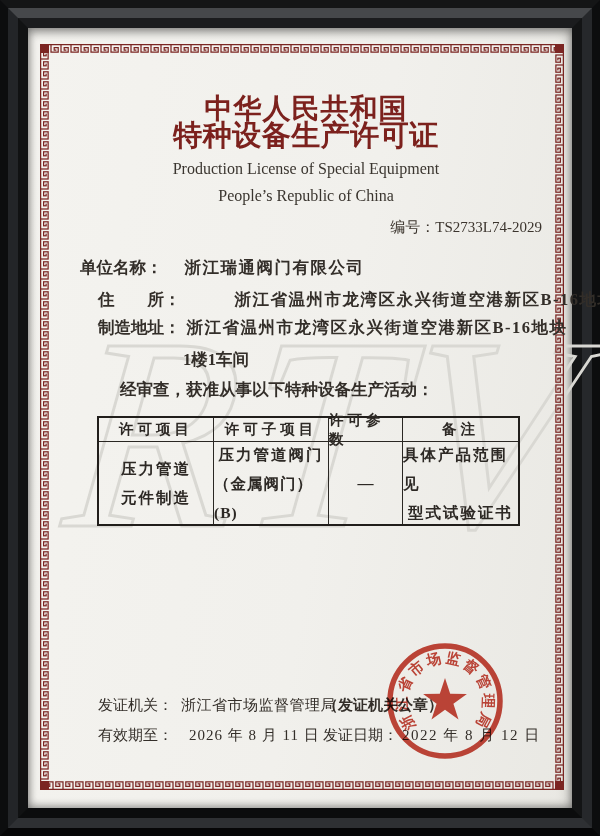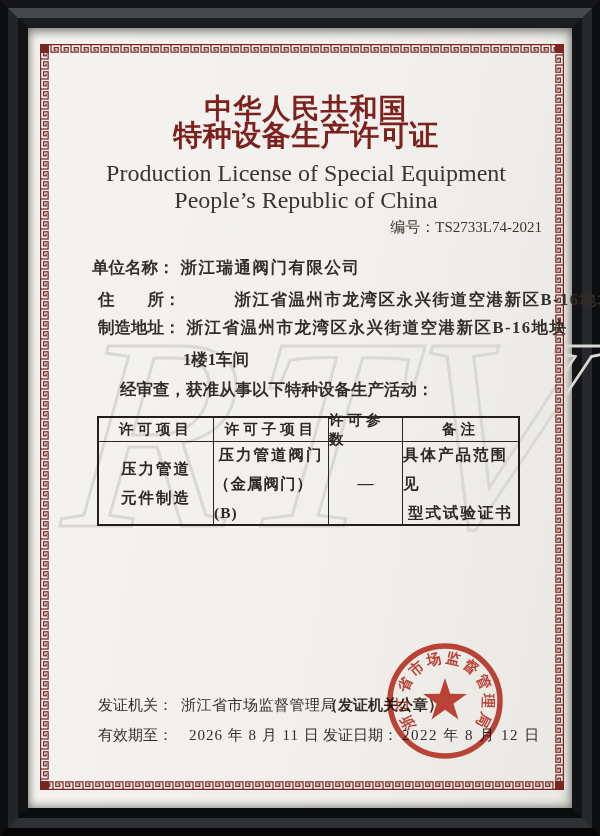--- a/index.html
+++ b/index.html
@@ -34,28 +34,28 @@
   }
   .watermark span {
     font-size:275px; line-height:295px; font-style:italic; font-weight:400;
     color:transparent; -webkit-text-stroke:3px #d9d8d3;
   }
   
   .line { position:absolute; white-space:nowrap; z-index:2; color:#332e29; }
   .center { left:0; right:0; text-align:center;padding-left:12px; }
   .t-cn1 { top:62px;  font-size:28px; font-weight:700; letter-spacing:1px; color:#7c211d; }
   .t-cn2 { top:88px;  font-size:29px; font-weight:700; letter-spacing:0.5px; color:#7c211d; }
-  .t-en  { font-size:24px; color:#3a352f; }
+  .t-en  { font-size:16px; color:#3a352f; }
   .t-en1 { top:132px; }
   .t-en2 { top:159px;text-align:center; }
   .no-line { top:190px; right:30px; font-size:15px; color:#3b342d; }
   .field { display:flex; font-size:16.5px; font-weight:700; }
   .field .lab { flex:none; }
   .field .val { margin-left:6px; letter-spacing:1.5px; }
-  .f-company  { left:64px; top:229px; }
+  .f-company  { left:52px; top:229px;gap:16px; }
   .f-addr     { left:70px; top:261px;gap:48px; }
   .f-mfg      { left:70px; top:289px;align-items:center; }
   .f-mfg2     { left:155px; top:321px; font-size:16.5px; font-weight:700; }
   .f-approve  { left:92px;  top:351px; font-size:16.5px; font-weight:700; }
   
   .lic-table {
     position:absolute; left:69px; top:388px; z-index:2; box-sizing:border-box;
     width:423px; border:2.5px solid #211e1b; display:grid;
     grid-template-columns:114px 115px 74px 1fr; grid-template-rows:24px 82px;
     color:#2d2925; background:transparent;
@@ -120,21 +120,21 @@
       <span>T</span>
       <span>V</span>
     </div>
 
     <div class="line center t-cn1">中华人民共和国</div>
     <div class="line center t-cn2">特种设备生产许可证</div>
     <div class="line center t-en t-en1">Production License of Special Equipment</div>
     <div class="line center t-en t-en2">People’s Republic of China</div>
 
     <div class="line no-line">
-      <span>编号：</span><span>TS2733L74-2021</span>
+      <span>编号：</span><span>TS2733L74-2029</span>
     </div>
 
     <div class="line field f-company">
       <span class="lab">单位名称：</span>
       <span class="val">浙江瑞通阀门有限公司</span>
     </div>
     <div class="line field f-addr">
       <span class="lab">住　　所：</span>
       <span class="val">浙江省温州市龙湾区永兴街道空港新区B-16地块</span>
     </div>

